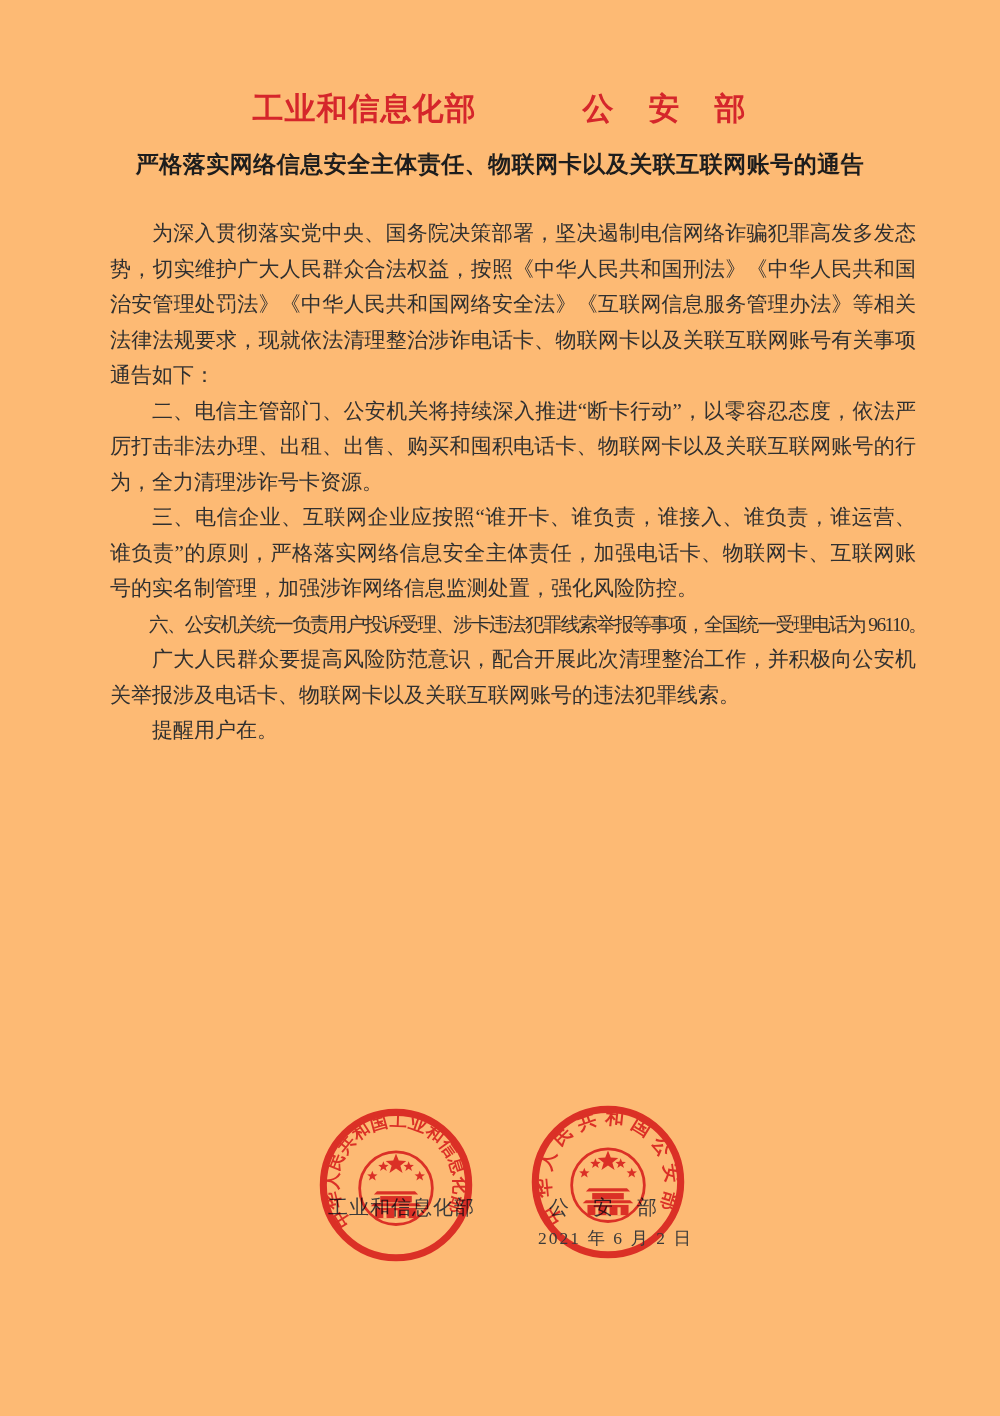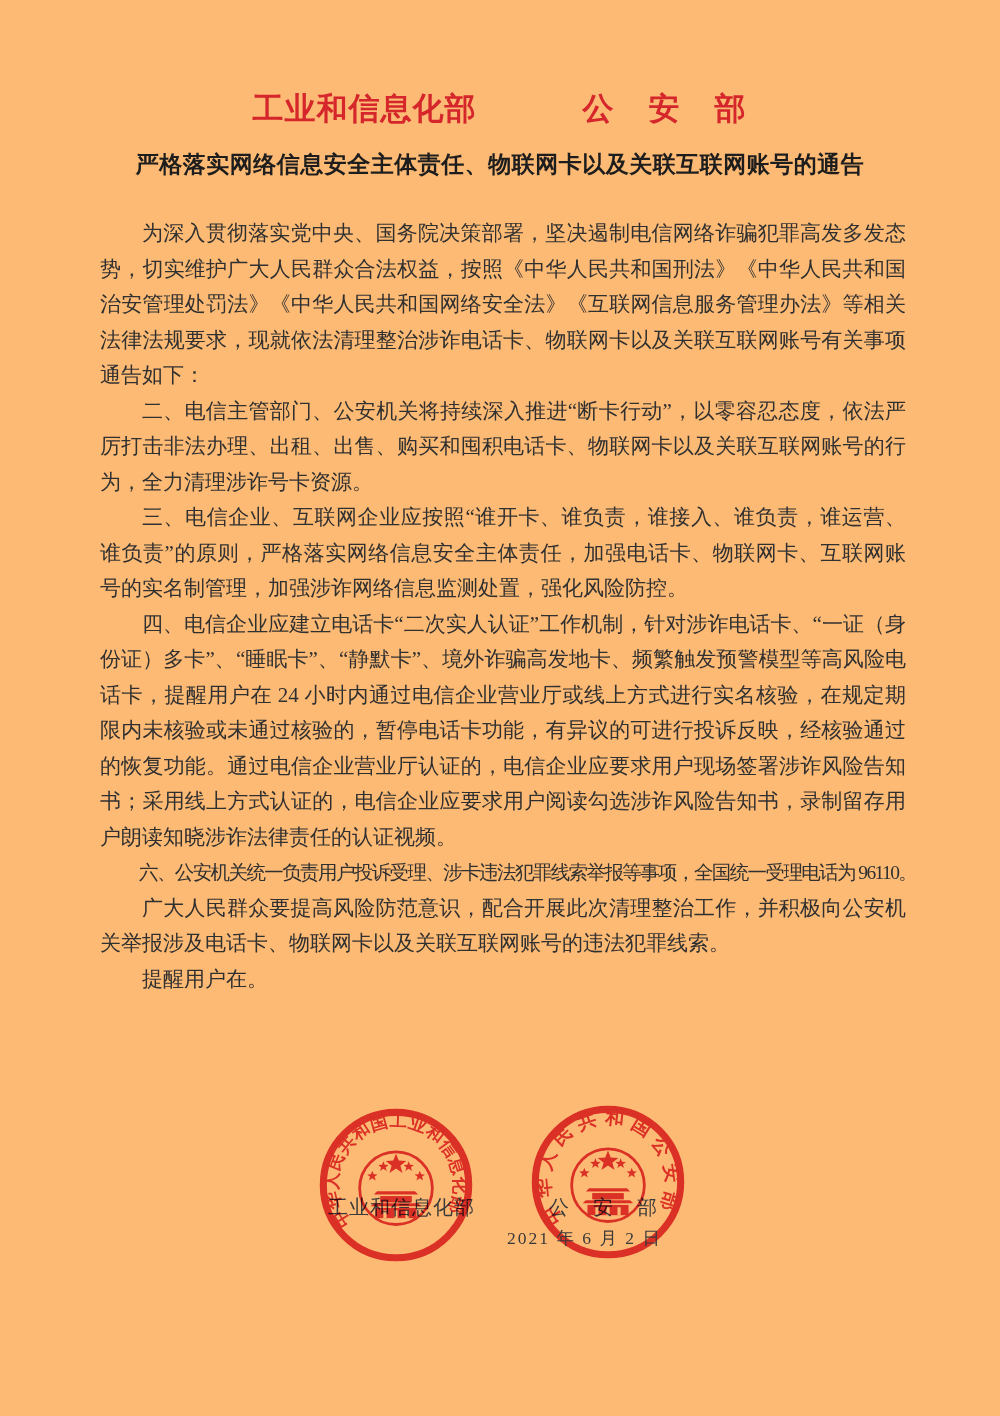--- a/index.html
+++ b/index.html
@@ -34,21 +34,21 @@
     top:149px;left:0;right:0;
     text-align:center;
     font-size:23px;
     font-weight:bold;
     color:#1d1d1d;
     letter-spacing:0.5px;
   }
   .doc-body{
     position:absolute;
     top:216px;
-    left:100px;
+    left:110px;
     width:806px;
     font-size:21px;
     line-height:35.5px;
     text-align:justify;
     color:var(--body-text);
   }
   .doc-body p{
     text-indent:2em;
     margin:0;
   }
@@ -82,21 +82,21 @@
     position:absolute;
     color:var(--sig-text);
     font-size:20px;
     z-index:1;
     white-space:nowrap;
   }
   .sig-left{left:328px;top:1194px;letter-spacing:1px;}
   .sig-right{left:549px;top:1194px;letter-spacing:2px;}
   .seal-date{
     position:absolute;
-    left:507px;top:1226px;
+    left:538px;top:1226px;
     width:140px;
     color:var(--sig-text);
     font-size:17.5px;
     letter-spacing:2px;
     z-index:3;
     white-space:nowrap;
   }
 </style>
 </head>
 <body>
@@ -107,21 +107,20 @@
     <span class="ministry-left">工业和信息化部</span>
     <span class="ministry-right">公　安　部</span>
   </div>
 
   <div class="doc-title">严格落实网络信息安全主体责任、物联网卡以及关联互联网账号的通告</div>
 
   <div class="doc-body">
     <p>为深入贯彻落实党中央、国务院决策部署，坚决遏制电信网络诈骗犯罪高发多发态势，切实维护广大人民群众合法权益，按照《中华人民共和国刑法》《中华人民共和国治安管理处罚法》《中华人民共和国网络安全法》《互联网信息服务管理办法》等相关法律法规要求，现就依法清理整治涉诈电话卡、物联网卡以及关联互联网账号有关事项通告如下：</p>
     <p>二、电信主管部门、公安机关将持续深入推进“断卡行动”，以零容忍态度，依法严厉打击非法办理、出租、出售、购买和囤积电话卡、物联网卡以及关联互联网账号的行为，全力清理涉诈号卡资源。</p>
     <p>三、电信企业、互联网企业应按照“谁开卡、谁负责，谁接入、谁负责，谁运营、谁负责”的原则，严格落实网络信息安全主体责任，加强电话卡、物联网卡、互联网账号的实名制管理，加强涉诈网络信息监测处置，强化风险防控。</p>
-    <p>四、电信企业应建立电话卡“二次实人认证”工作机制，针对涉诈电话卡、“一证（身份证）多卡”、“睡眠卡”、“静默卡”、境外诈骗高发地卡、频繁触发预警模型等高风险电话卡，提醒用户在 24 小时内通过电信企业营业厅或线上方式进行实名核验，在规定期限内未核验或未通过核验的，暂停电话卡功能，有异议的可进行投诉反映，经核验通过的恢复功能。通过电信企业营业厅认证的，电信企业应要求用户现场签署涉诈风险告知书；采用线上方式认证的，电信企业应要求用户阅读勾选涉诈风险告知书，录制留存用户朗读知晓涉诈法律责任的认证视频。</p>
     <p class="condensed">六、公安机关统一负责用户投诉受理、涉卡违法犯罪线索举报等事项，全国统一受理电话为 96110。</p>
     <p>广大人民群众要提高风险防范意识，配合开展此次清理整治工作，并积极向公安机关举报涉及电话卡、物联网卡以及关联互联网账号的违法犯罪线索。</p>
     <p>提醒用户在。</p>
   </div>
 
   <div class="seal-zone">
 
     <div class="seal-signature sig-left">工业和信息化部</div>
     <div class="seal-signature sig-right">公　安　部</div>
     <div class="seal-date">2021 年 6 月 2 日</div>

